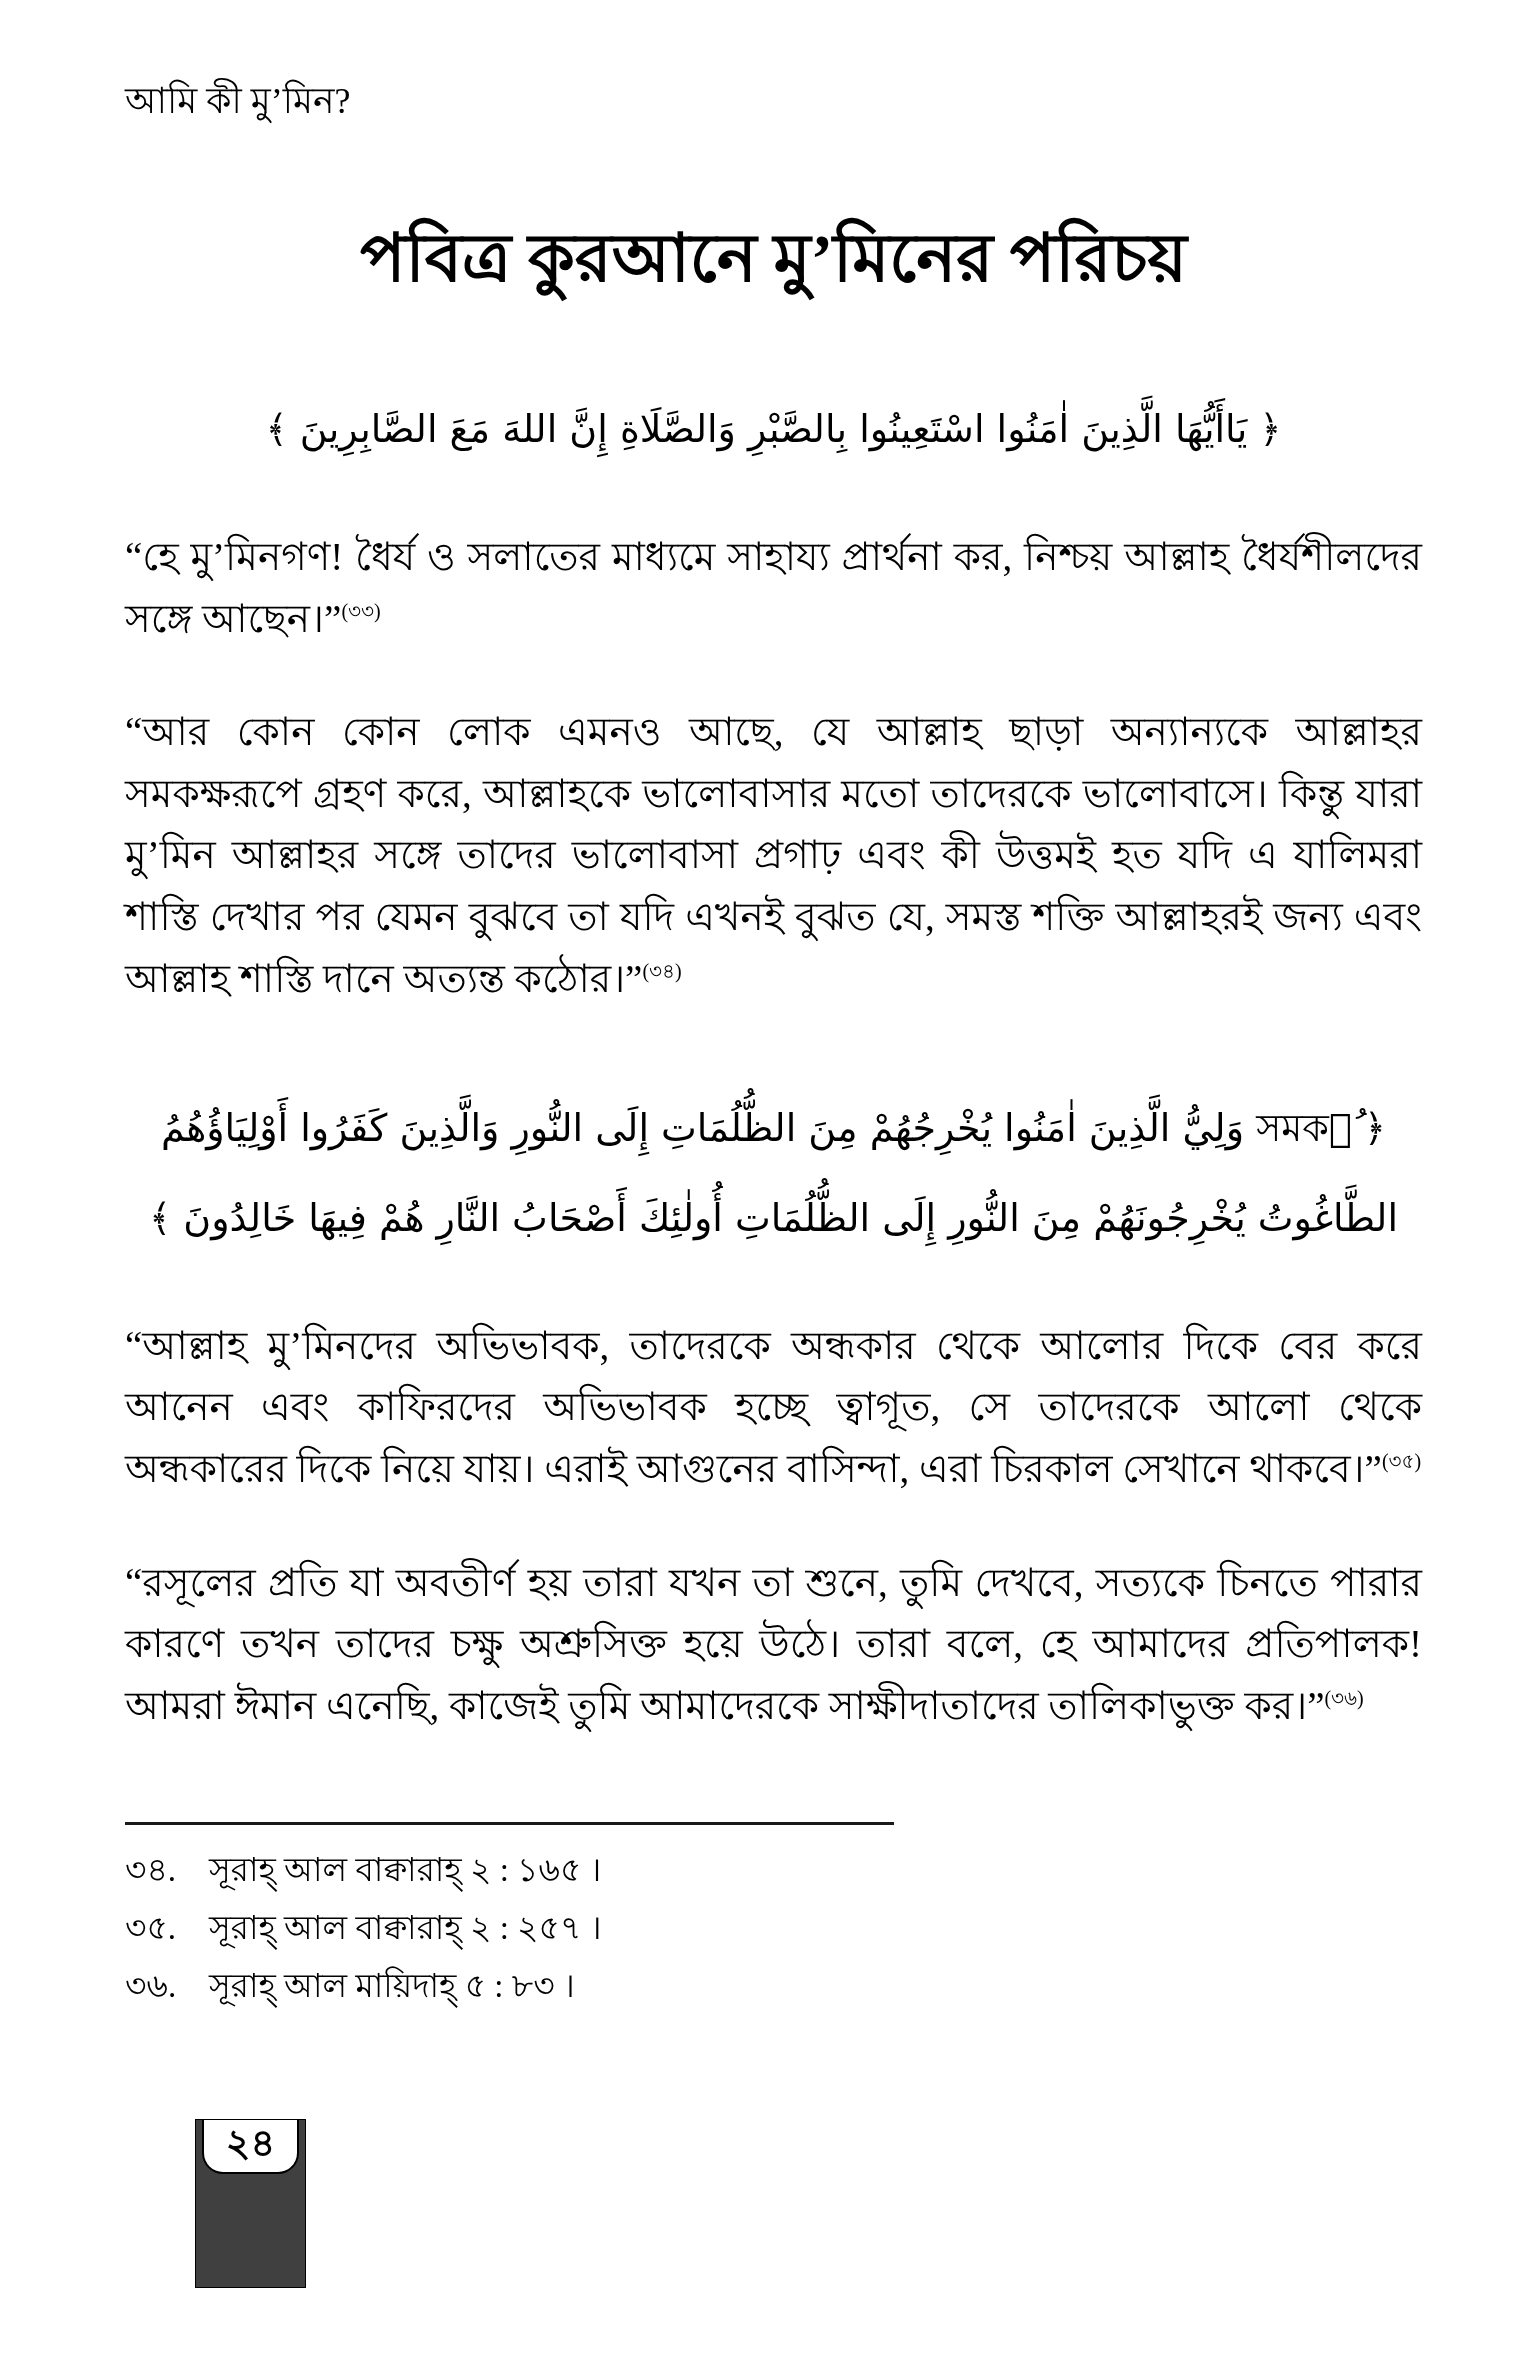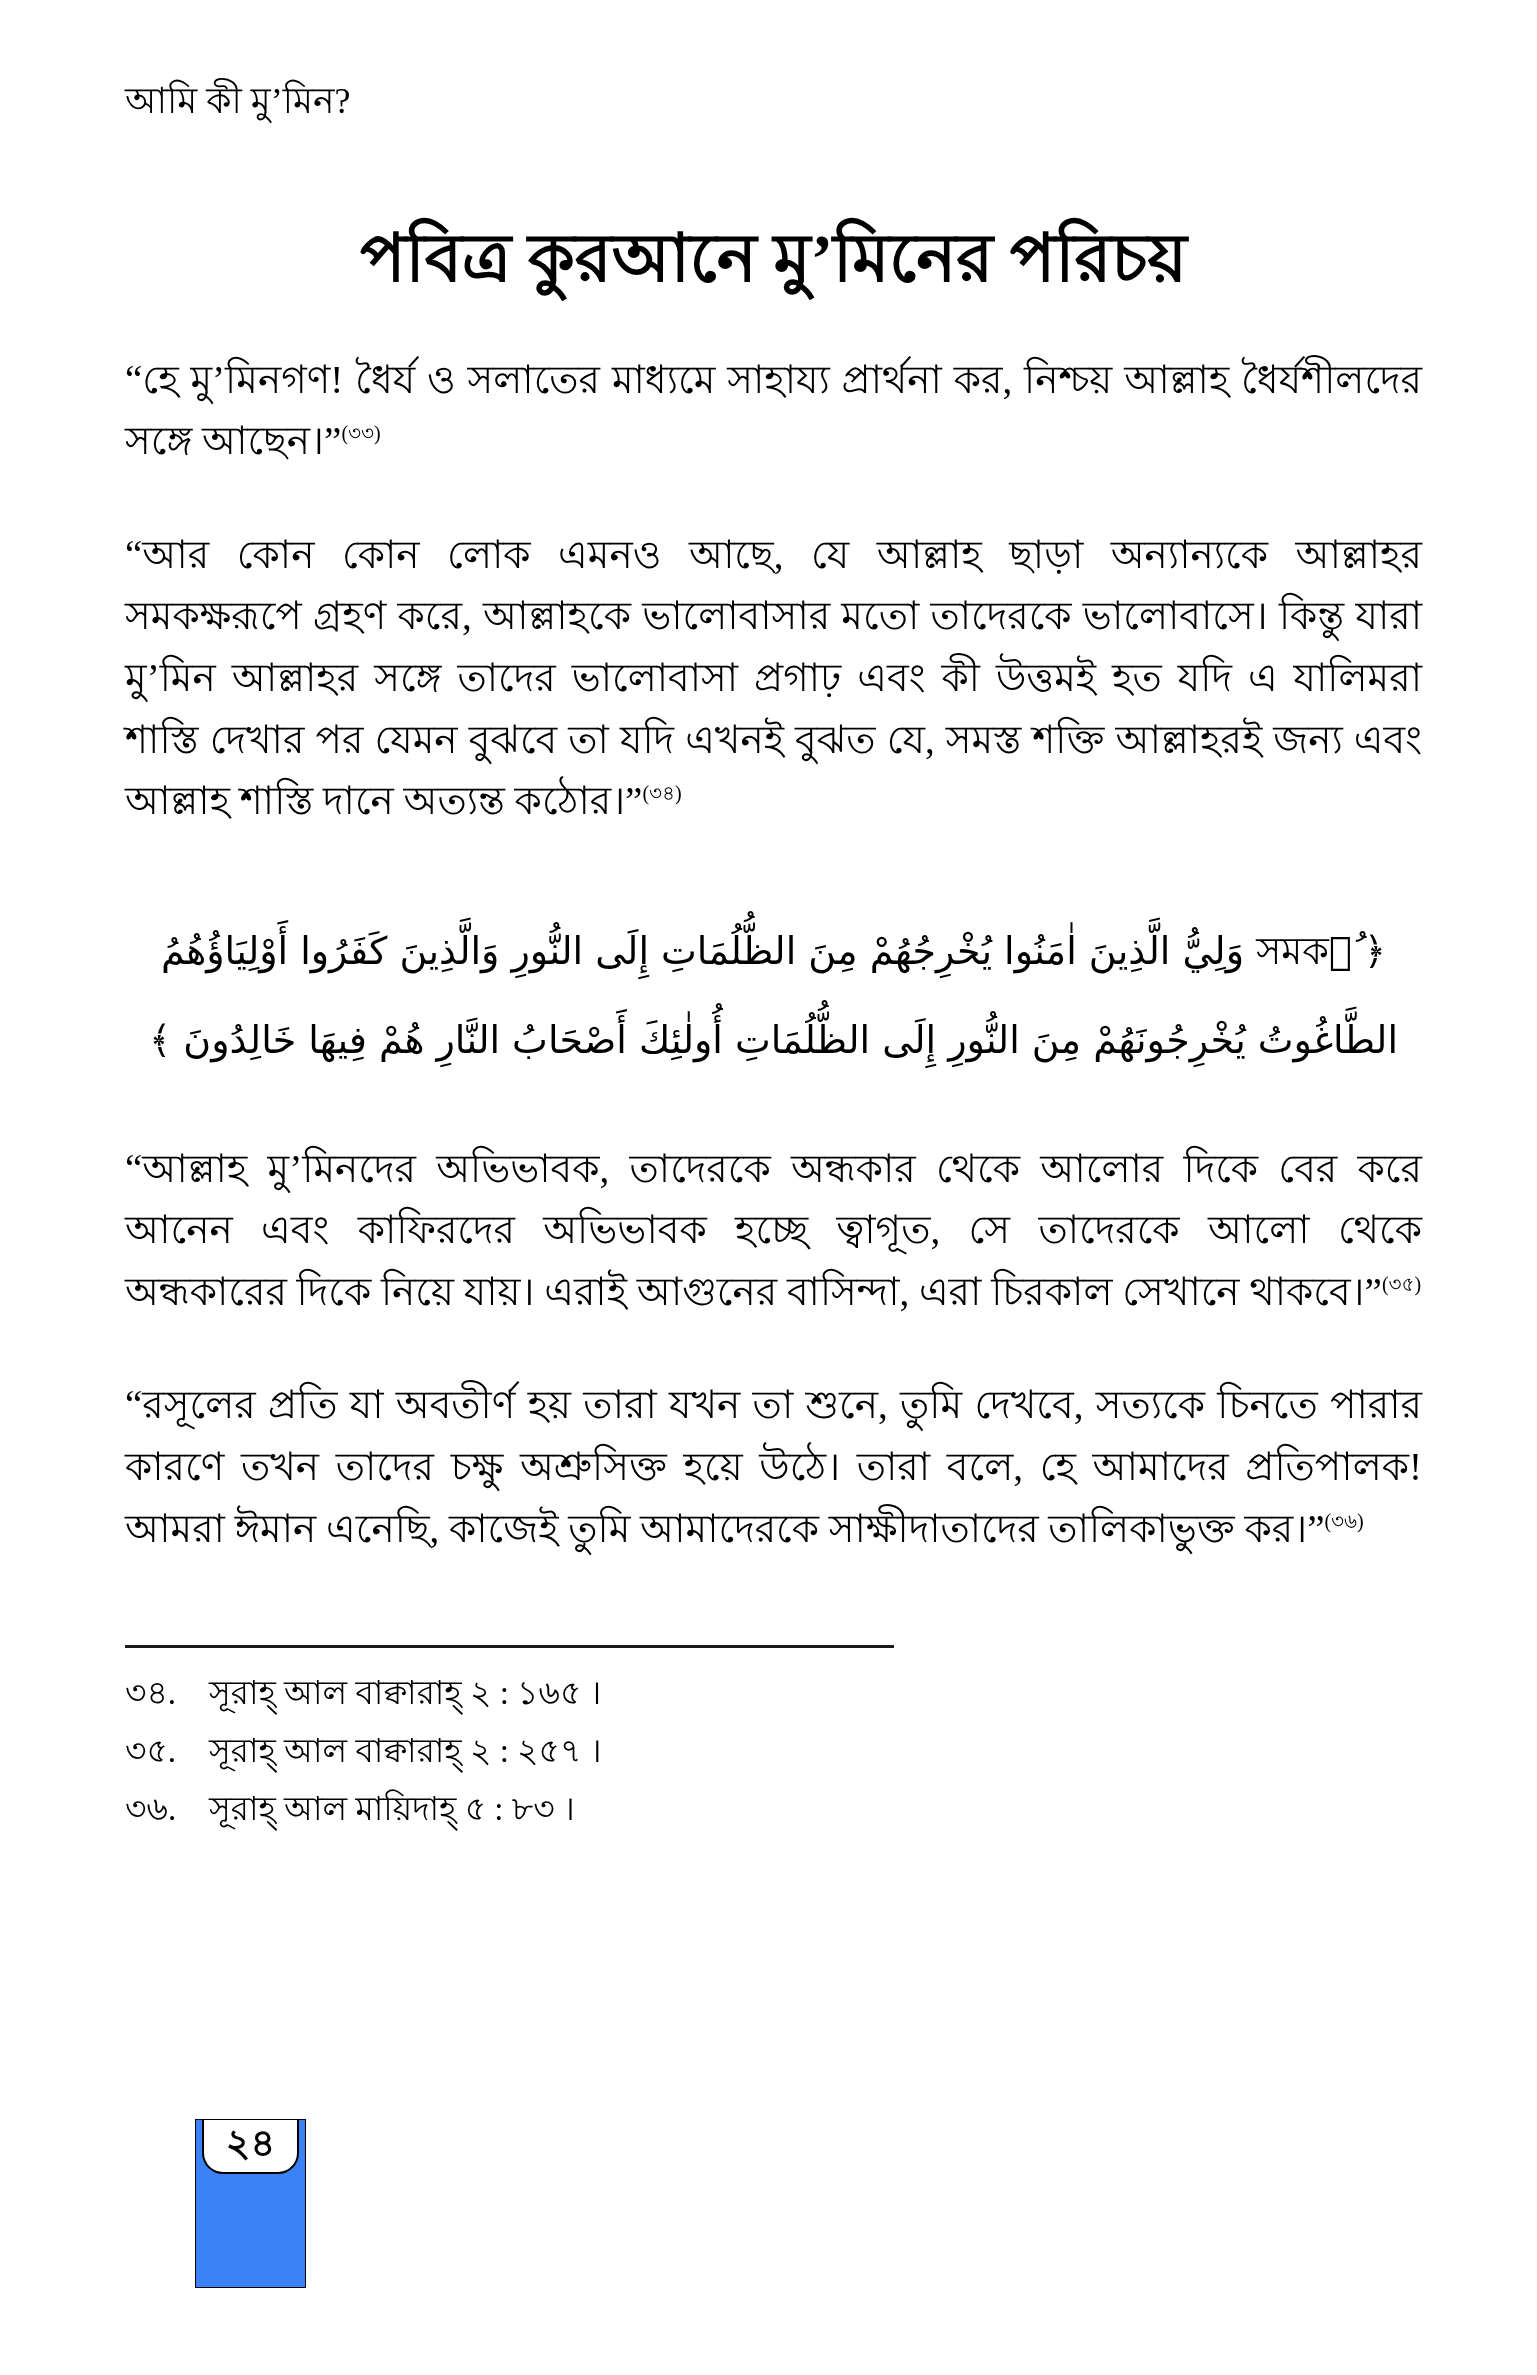--- a/index.html
+++ b/index.html
@@ -88,21 +88,21 @@
   .fn-text {
     padding-left: 19px;
   }
 
   .page-tab {
     position: absolute;
     left: 195px;
     bottom: 0;
     width: 111px;
     height: 169px;
-    background: #3b82f6;
+    background: #404040;
     border: 1.9px solid #000;
   }
 
   .page-tab-notch {
     position: absolute;
     top: 0;
     left: 5.8px;
     right: 5.8px;
     height: 54px;
     background: #ffffff;
@@ -125,20 +125,21 @@
 </head>
 <body>
 
 <div class="page">
   <div class="content">
 
     <div class="running-head">আমি কী মু’মিন?</div>
 
     <h1 class="chapter-title">পবিত্র কুরআনে মু’মিনের পরিচয়</h1>
 
+    <div class="arabic-verse first">﴿ يَاأَيُّهَا الَّذِينَ اٰمَنُوا اسْتَعِينُوا بِالصَّبْرِ وَالصَّلَاةِ إِنَّ اللهَ مَعَ الصَّابِرِينَ ﴾</div>
 
     <p class="body-para"><span>“হে মু’মিনগণ! ধৈর্য ও সলাতের মাধ্যমে সাহায্য প্রার্থনা কর, নিশ্চয় আল্লাহ ধৈর্যশীলদের সঙ্গে আছেন।”</span><sup class="fn-ref">(৩৩)</sup></p>
 
     <p class="body-para"><span>“আর কোন কোন লোক এমনও আছে, যে আল্লাহ ছাড়া অন্যান্যকে আল্লাহর সমকক্ষরূপে গ্রহণ করে, আল্লাহকে ভালোবাসার মতো তাদেরকে ভালোবাসে। কিন্তু যারা মু’মিন আল্লাহর সঙ্গে তাদের ভালোবাসা প্রগাঢ় এবং কী উত্তমই হত যদি এ যালিমরা শাস্তি দেখার পর যেমন বুঝবে তা যদি এখনই বুঝত যে, সমস্ত শক্তি আল্লাহরই জন্য এবং আল্লাহ শাস্তি দানে অত্যন্ত কঠোর।”</span><sup class="fn-ref">(৩৪)</sup></p>
 
     <div class="arabic-verse">﴿ সমককُ وَلِيُّ الَّذِينَ اٰمَنُوا يُخْرِجُهُمْ مِنَ الظُّلُمَاتِ إِلَى النُّورِ وَالَّذِينَ كَفَرُوا أَوْلِيَاؤُهُمُ الطَّاغُوتُ يُخْرِجُونَهُمْ مِنَ النُّورِ إِلَى الظُّلُمَاتِ أُولٰئِكَ أَصْحَابُ النَّارِ هُمْ فِيهَا خَالِدُونَ ﴾</div>
 
     <p class="body-para"><span>“আল্লাহ মু’মিনদের অভিভাবক, তাদেরকে অন্ধকার থেকে আলোর দিকে বের করে আনেন এবং কাফিরদের অভিভাবক হচ্ছে ত্বাগূত, সে তাদেরকে আলো থেকে অন্ধকারের দিকে নিয়ে যায়। এরাই আগুনের বাসিন্দা, এরা চিরকাল সেখানে থাকবে।”</span><sup class="fn-ref">(৩৫)</sup></p>
 
 

